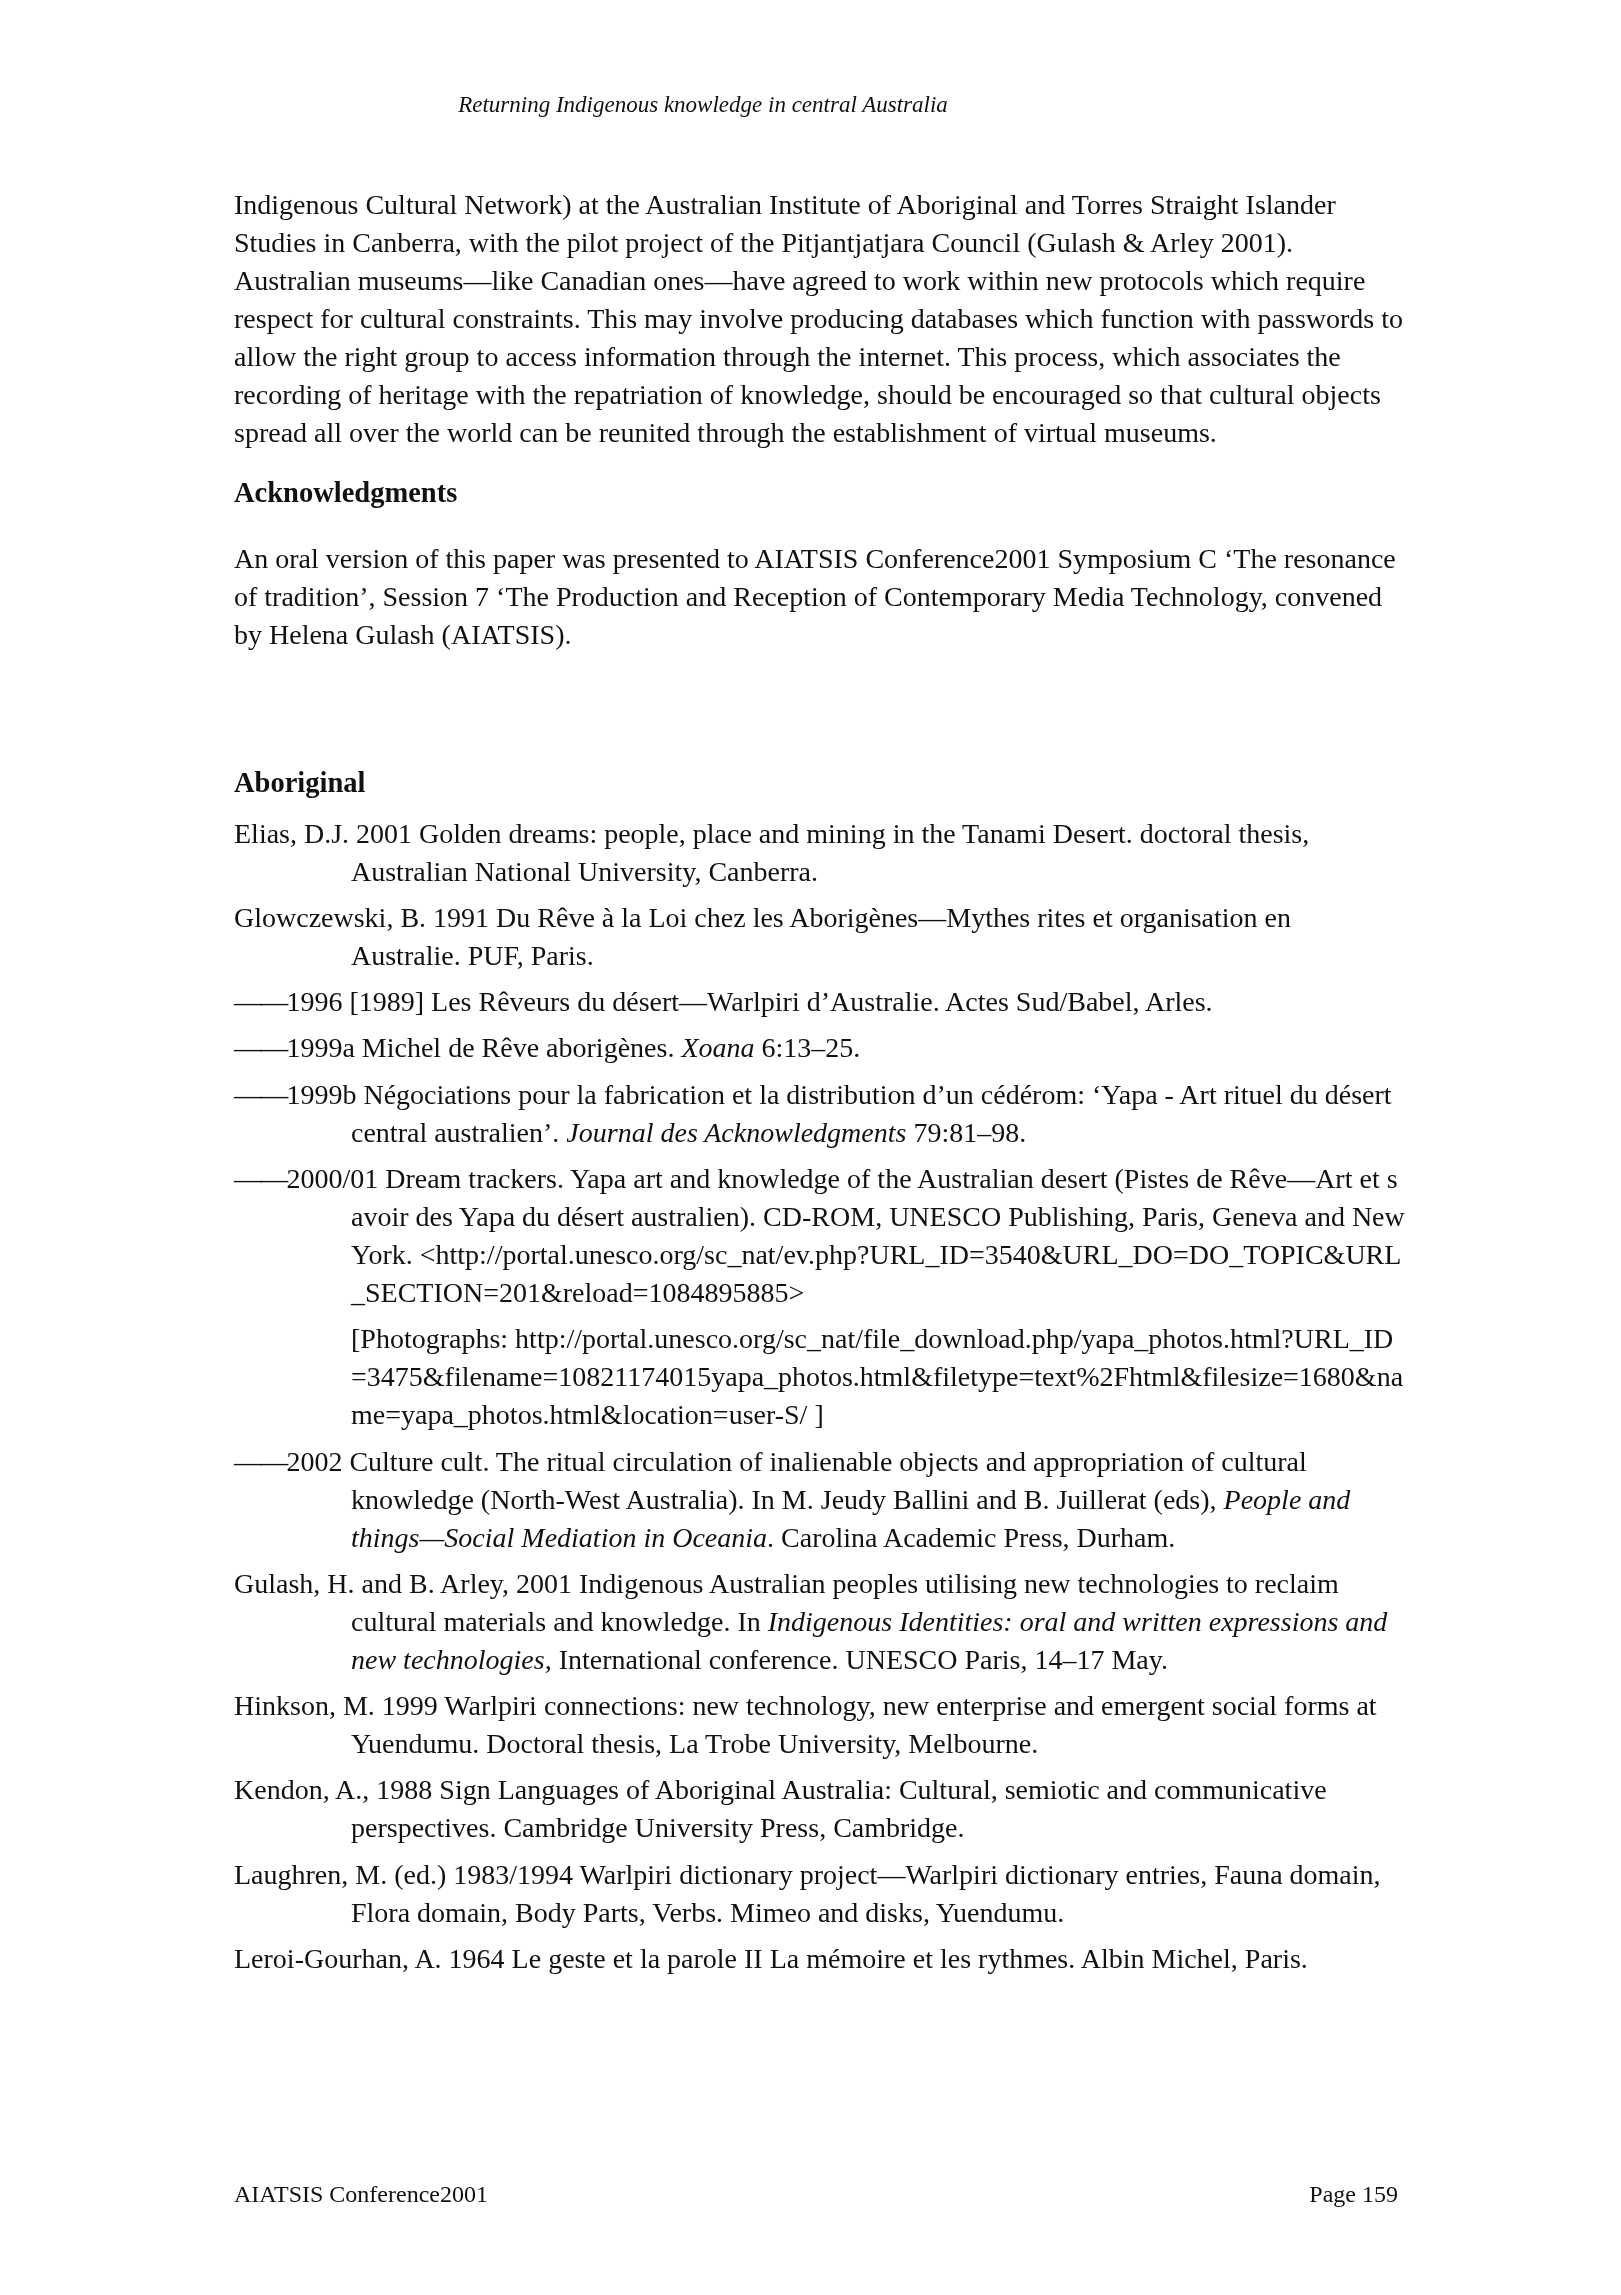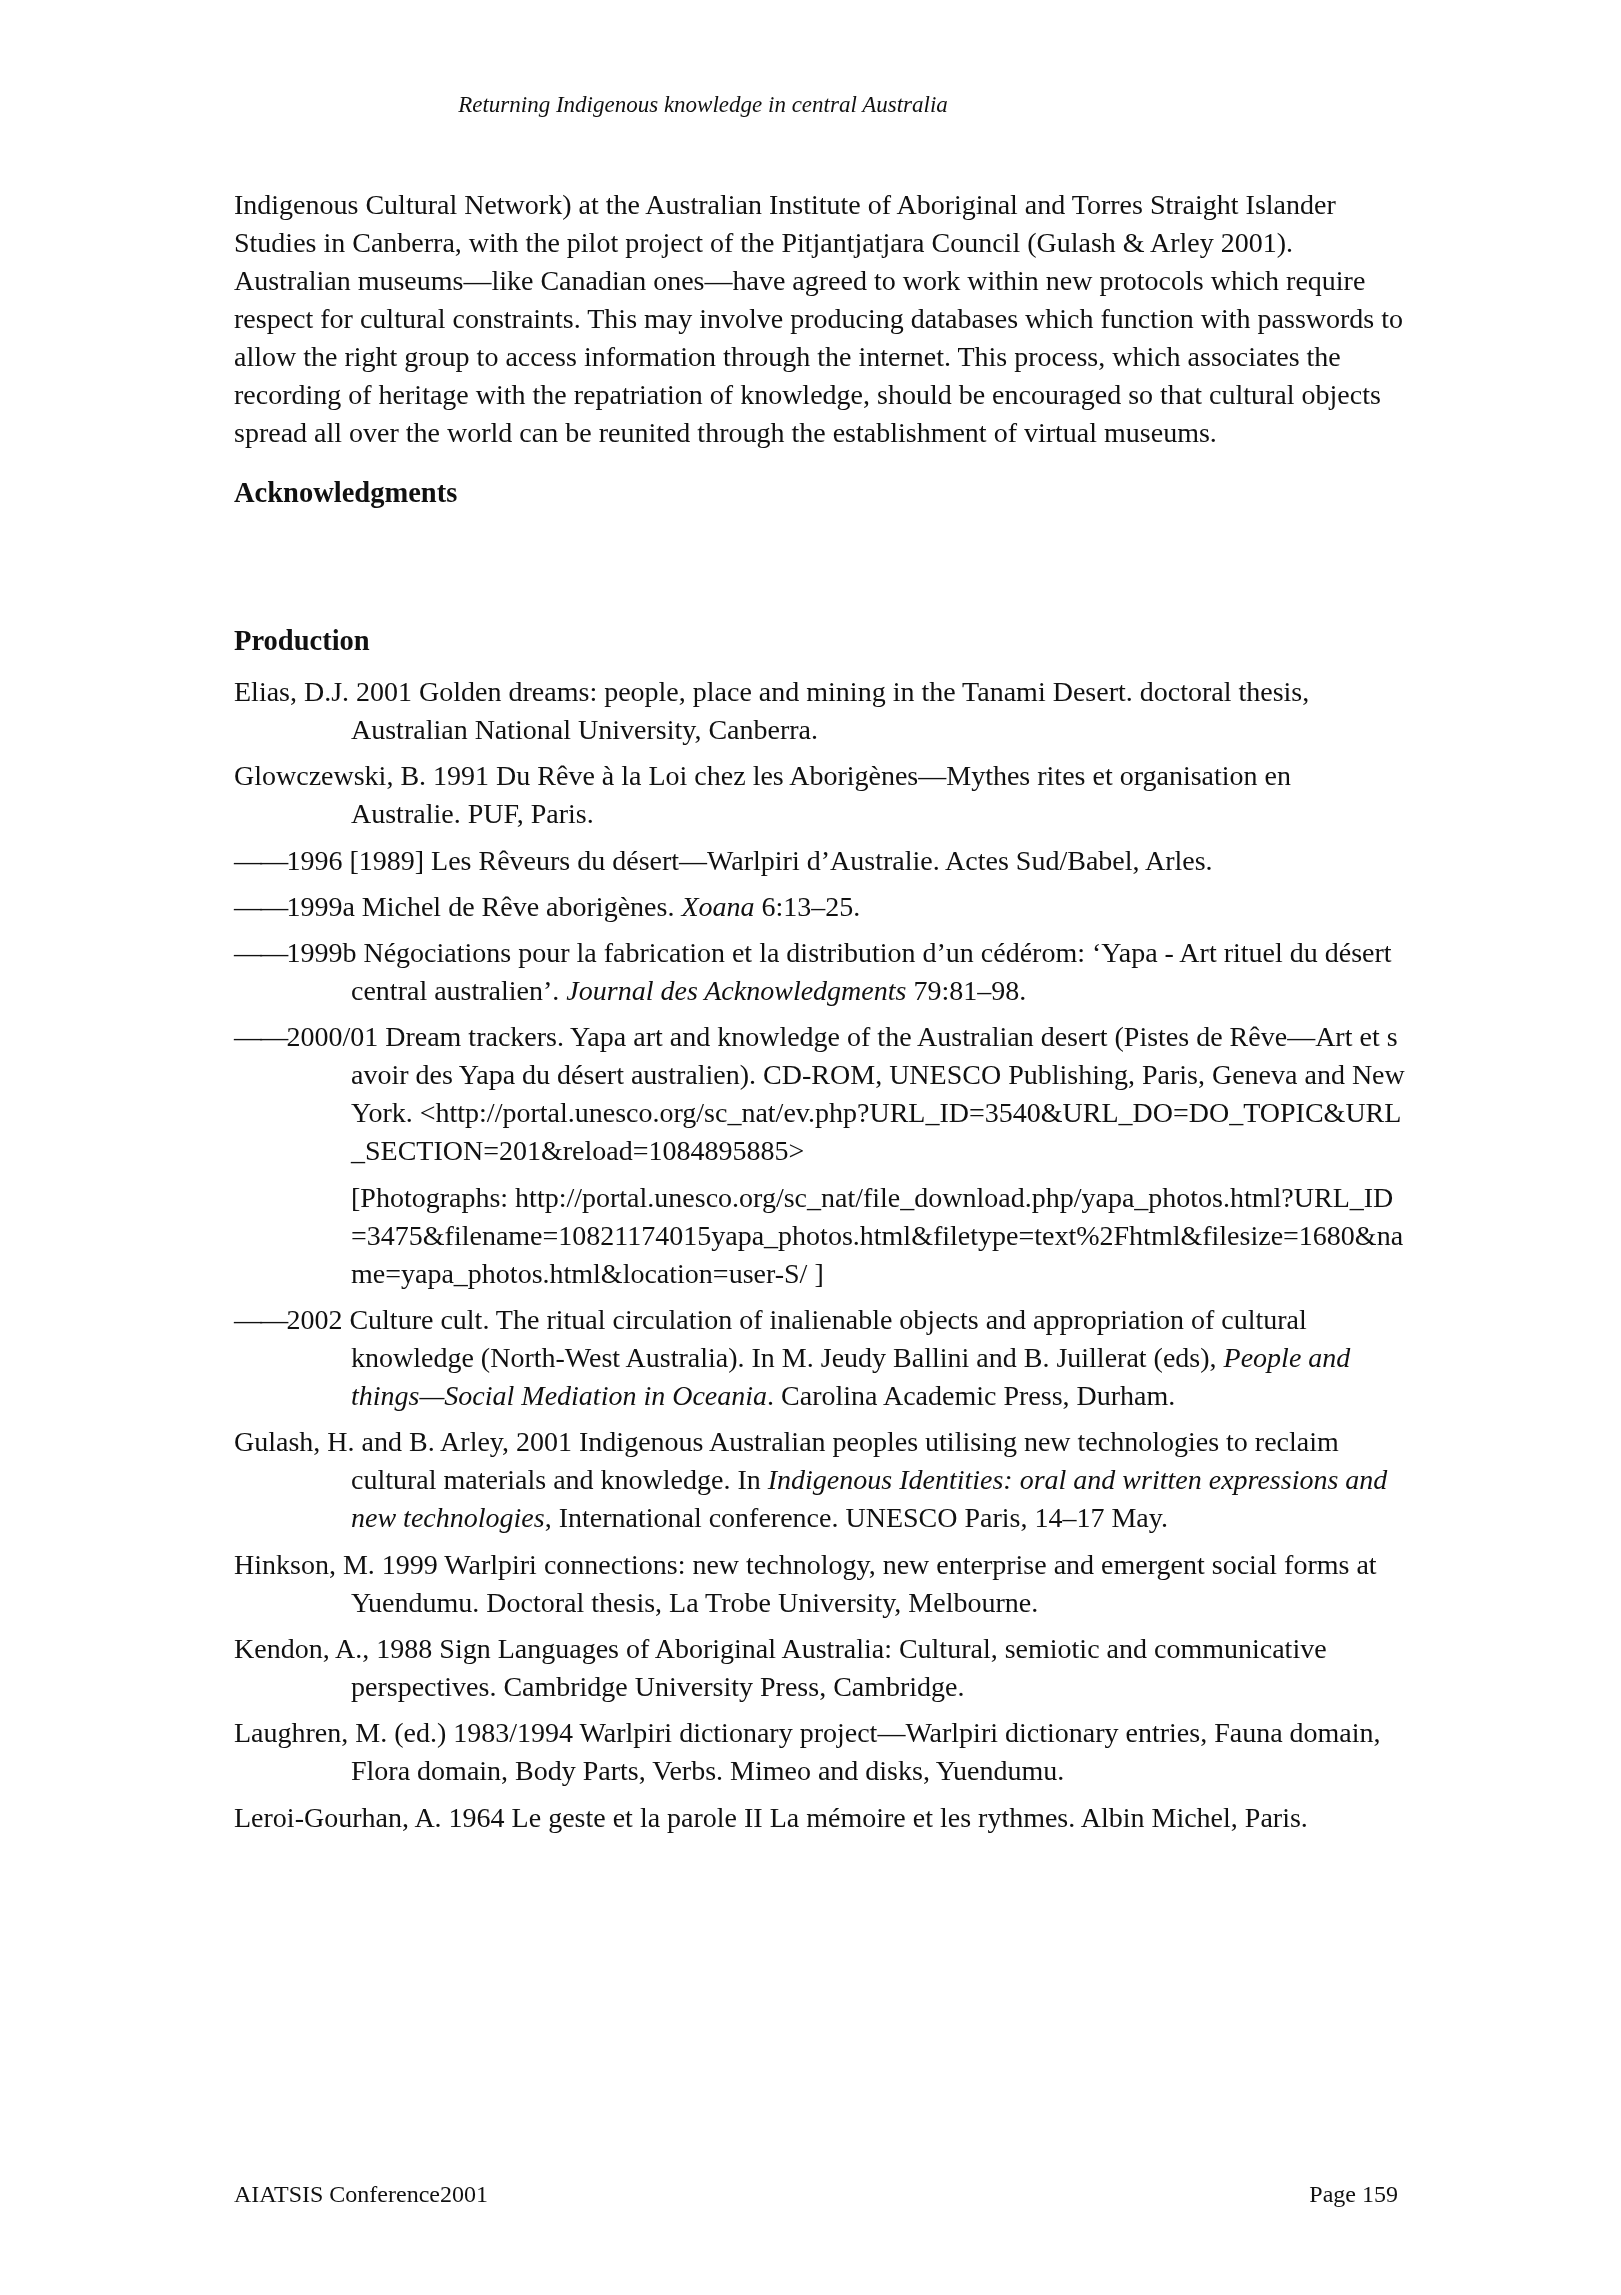--- a/index.html
+++ b/index.html
@@ -36,22 +36,23 @@
 </style>
 </head>
 <body>
 
 <div class="running-header">Returning Indigenous knowledge in central Australia</div>
 
 <div class="content">
   <p>Indigenous Cultural Network) at the Australian Institute of Aboriginal and Torres Straight Islander Studies in Canberra, with the pilot project of the Pitjantjatjara Council (Gulash &amp; Arley 2001). Australian museums—like Canadian ones—have agreed to work within new protocols which require respect for cultural constraints. This may involve producing databases which function with passwords to allow the right group to access information through the internet. This process, which associates the recording of heritage with the repatriation of knowledge, should be encouraged so that cultural objects spread all over the world can be reunited through the establishment of virtual museums.</p>
 
   <h2 class="ack-heading">Acknowledgments</h2>
+  <p class="ack-text">An oral version of this paper was presented to AIATSIS Conference2001 Symposium C ‘The resonance of tradition’, Session 7 ‘The Production and Reception of Contemporary Media Technology, convened by Helena Gulash (AIATSIS).</p>
 
-  <h2 class="ref-heading">Production</h2>
+  <h2 class="ref-heading">Aboriginal</h2>
   <div class="refs">
     <div class="ref"><span class="dash"></span><span>Elias, D.J. 2001 Golden dreams: people, place and mining in the Tanami Desert. doctoral thesis, Australian National University, Canberra.</span></div>
     <div class="ref"><span class="dash"></span><span>Glowczewski, B. 1991 Du Rêve à la Loi chez les Aborigènes—Mythes rites et organisation en Australie. PUF, Paris.</span></div>
     <div class="ref"><span class="dash">——</span><span>1996 [1989] Les Rêveurs du désert—Warlpiri d’Australie. Actes Sud/Babel, Arles.</span></div>
     <div class="ref"><span class="dash">——</span><span>1999a Michel de Rêve aborigènes. </span><i>Xoana</i><span> 6:13–25.</span></div>
     <div class="ref"><span class="dash">——</span><span>1999b Négociations pour la fabrication et la distribution d’un cédérom: ‘Yapa - Art rituel du désert central australien’. </span><i>Journal des Acknowledgments</i><span> 79:81–98.</span></div>
     <div class="ref" style="word-break: break-all;"><span class="dash">——</span><span>2000/01 Dream trackers. Yapa art and knowledge of the Australian desert (Pistes de Rêve—Art et savoir des Yapa du désert australien). CD-ROM, UNESCO Publishing, Paris, Geneva and New York. &lt;http://portal.unesco.org/sc_nat/ev.php?URL_ID=3540&amp;URL_DO=DO_TOPIC&amp;URL_SECTION=201&amp;reload=1084895885&gt;</span><span class="sub">[Photographs: http://portal.unesco.org/sc_nat/file_download.php/yapa_photos.html?URL_ID=3475&amp;filename=10821174015yapa_photos.html&amp;filetype=text%2Fhtml&amp;filesize=1680&amp;name=yapa_photos.html&amp;location=user-S/ ]</span></div>
     <div class="ref"><span class="dash">——</span><span>2002 Culture cult. The ritual circulation of inalienable objects and appropriation of cultural knowledge (North-West Australia). In M. Jeudy Ballini and B. Juillerat (eds), </span><i>People and things—Social Mediation in Oceania</i><span>. Carolina Academic Press, Durham.</span></div>
     <div class="ref"><span class="dash"></span><span>Gulash, H. and B. Arley, 2001 Indigenous Australian peoples utilising new technologies to reclaim cultural materials and knowledge. In </span><i>Indigenous Identities: oral and written expressions and new technologies</i><span>, International conference. UNESCO Paris, 14–17 May.</span></div>
     <div class="ref"><span class="dash"></span><span>Hinkson, M. 1999 Warlpiri connections: new technology, new enterprise and emergent social forms at Yuendumu. Doctoral thesis, La Trobe University, Melbourne.</span></div>

